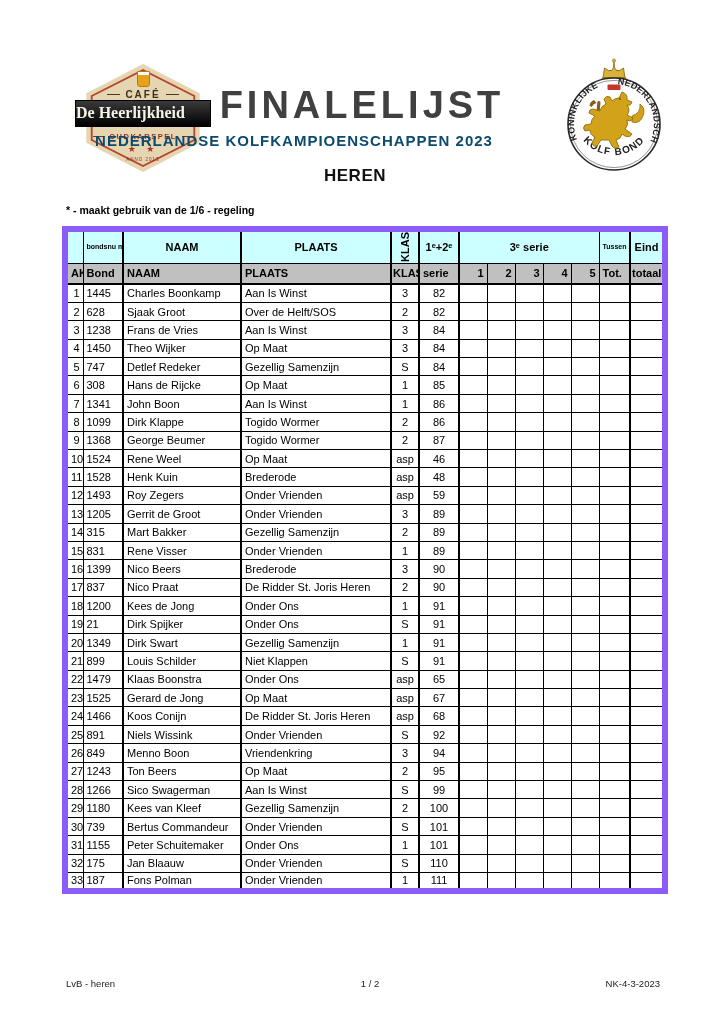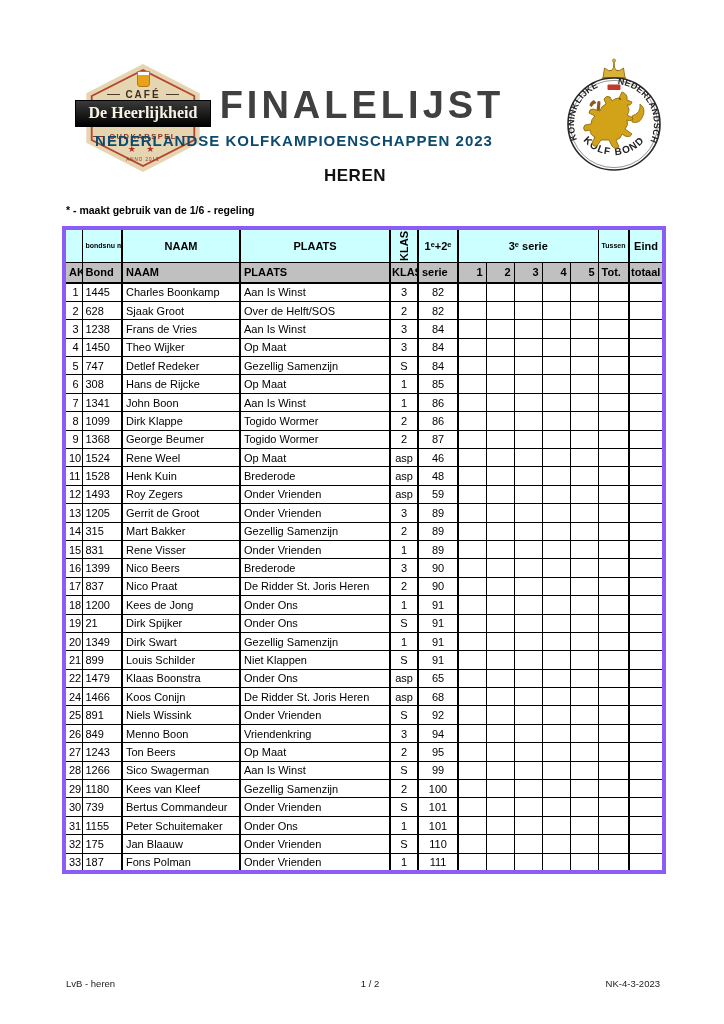--- a/index.html
+++ b/index.html
@@ -27,32 +27,32 @@
   .badge-col{position:absolute;inset:0;display:flex;flex-direction:column;align-items:center;}
   .beer{margin-top:7px;width:11px;height:14px;background:linear-gradient(#fff 0 3px,#e8a21a 3px);
     border:1px solid #b5791a;border-radius:0 0 3px 3px;}
   .dashrow{display:flex;align-items:center;gap:5px;margin-top:2px;}
   .dash{width:13px;height:1.5px;background:#4a3a28;}
   .dash.red{background:#8d2f1f;height:1px;width:11px;}
   .cafe-label{font-size:10px;font-weight:bold;letter-spacing:2px;color:#3d2f20;}
   .banner{position:absolute;left:-5px;right:-5px;top:36px;height:25px;
     background:linear-gradient(#3a3a3a,#000);border:1px solid #000;
     color:#f7f2e6;font-family:"Liberation Serif","DejaVu Serif",serif;font-weight:bold;
-    font-size:16px;line-height:24px;text-align:center;}
+    font-size:16px;line-height:24px;text-align:left;}
   .place-row{margin-top:32px;}
   .place-label{font-size:7.5px;font-weight:bold;letter-spacing:1.5px;color:#8d2f1f;}
   .stars{margin-top:3px;font-size:9px;letter-spacing:4px;color:#b03024;}
   .anno{margin-top:3px;font-size:4.5px;letter-spacing:1px;color:#8d2f1f;}
 
   
   .logo-right{left:552px;top:54px;width:124px;height:122px;}
 
   
   table.results{position:absolute;left:62px;top:226px;width:600px;
-    border-collapse:collapse;table-layout:fixed;border:4px solid #8b5cf6;
+    border-collapse:collapse;table-layout:fixed;border:6px solid #8b5cf6;
     font-size:11px;}
   .results th,.results td{border:1px solid #000;padding:0 3px;overflow:hidden;
     white-space:nowrap;font-weight:normal;vertical-align:middle;}
   tr.h1{height:34px;}
   tr.h1 th{background:#ccffff;font-weight:bold;text-align:center;}
   tr.h2{height:21px;}
   tr.h2 th{background:#c0c0c0;font-weight:bold;text-align:left;border-bottom:2px solid #000;}
   tbody tr{height:18.4px;}
   .th-small{font-size:7px;line-height:1.15;white-space:pre-line;font-weight:bold;}
   .vwrap{display:flex;justify-content:center;}
@@ -510,20 +510,35 @@
         <td>65</td>
         <td></td>
         <td></td>
         <td></td>
         <td></td>
         <td></td>
         <td></td>
         <td></td>
       </tr>
       <tr>
+        <td>23</td>
+        <td>1525</td>
+        <td>Gerard de Jong</td>
+        <td>Op Maat</td>
+        <td>asp</td>
+        <td>67</td>
+        <td></td>
+        <td></td>
+        <td></td>
+        <td></td>
+        <td></td>
+        <td></td>
+        <td></td>
+      </tr>
+      <tr>
         <td>24</td>
         <td>1466</td>
         <td>Koos Conijn</td>
         <td>De Ridder St. Joris Heren</td>
         <td>asp</td>
         <td>68</td>
         <td></td>
         <td></td>
         <td></td>
         <td></td>

